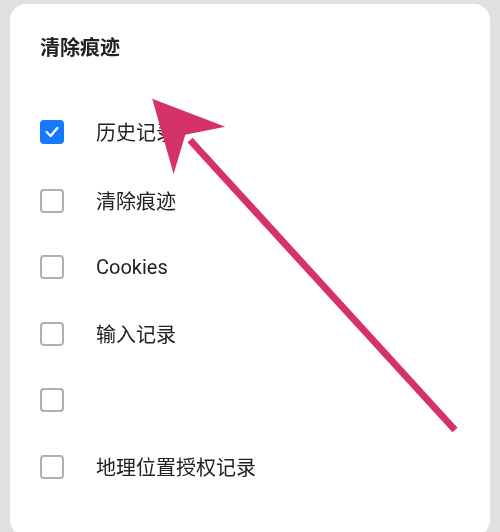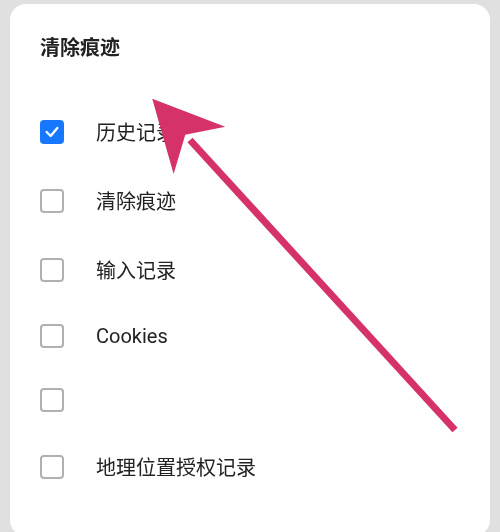--- a/index.html
+++ b/index.html
@@ -86,25 +86,25 @@
           </svg>
         </div>
         <span class="option-label">历史记录</span>
       </div>
       <div class="option-row">
         <div class="checkbox unchecked"></div>
         <span class="option-label">清除痕迹</span>
       </div>
       <div class="option-row">
         <div class="checkbox unchecked"></div>
-        <span class="option-label">输入记录</span>
+        <span class="option-label">Cookies</span>
       </div>
       <div class="option-row">
         <div class="checkbox unchecked"></div>
-        <span class="option-label">Cookies</span>
+        <span class="option-label">输入记录</span>
       </div>
       <div class="option-row">
         <div class="checkbox unchecked"></div>
       </div>
       <div class="option-row">
         <div class="checkbox unchecked"></div>
         <span class="option-label">地理位置授权记录</span>
       </div>
     </div>
 </div>

